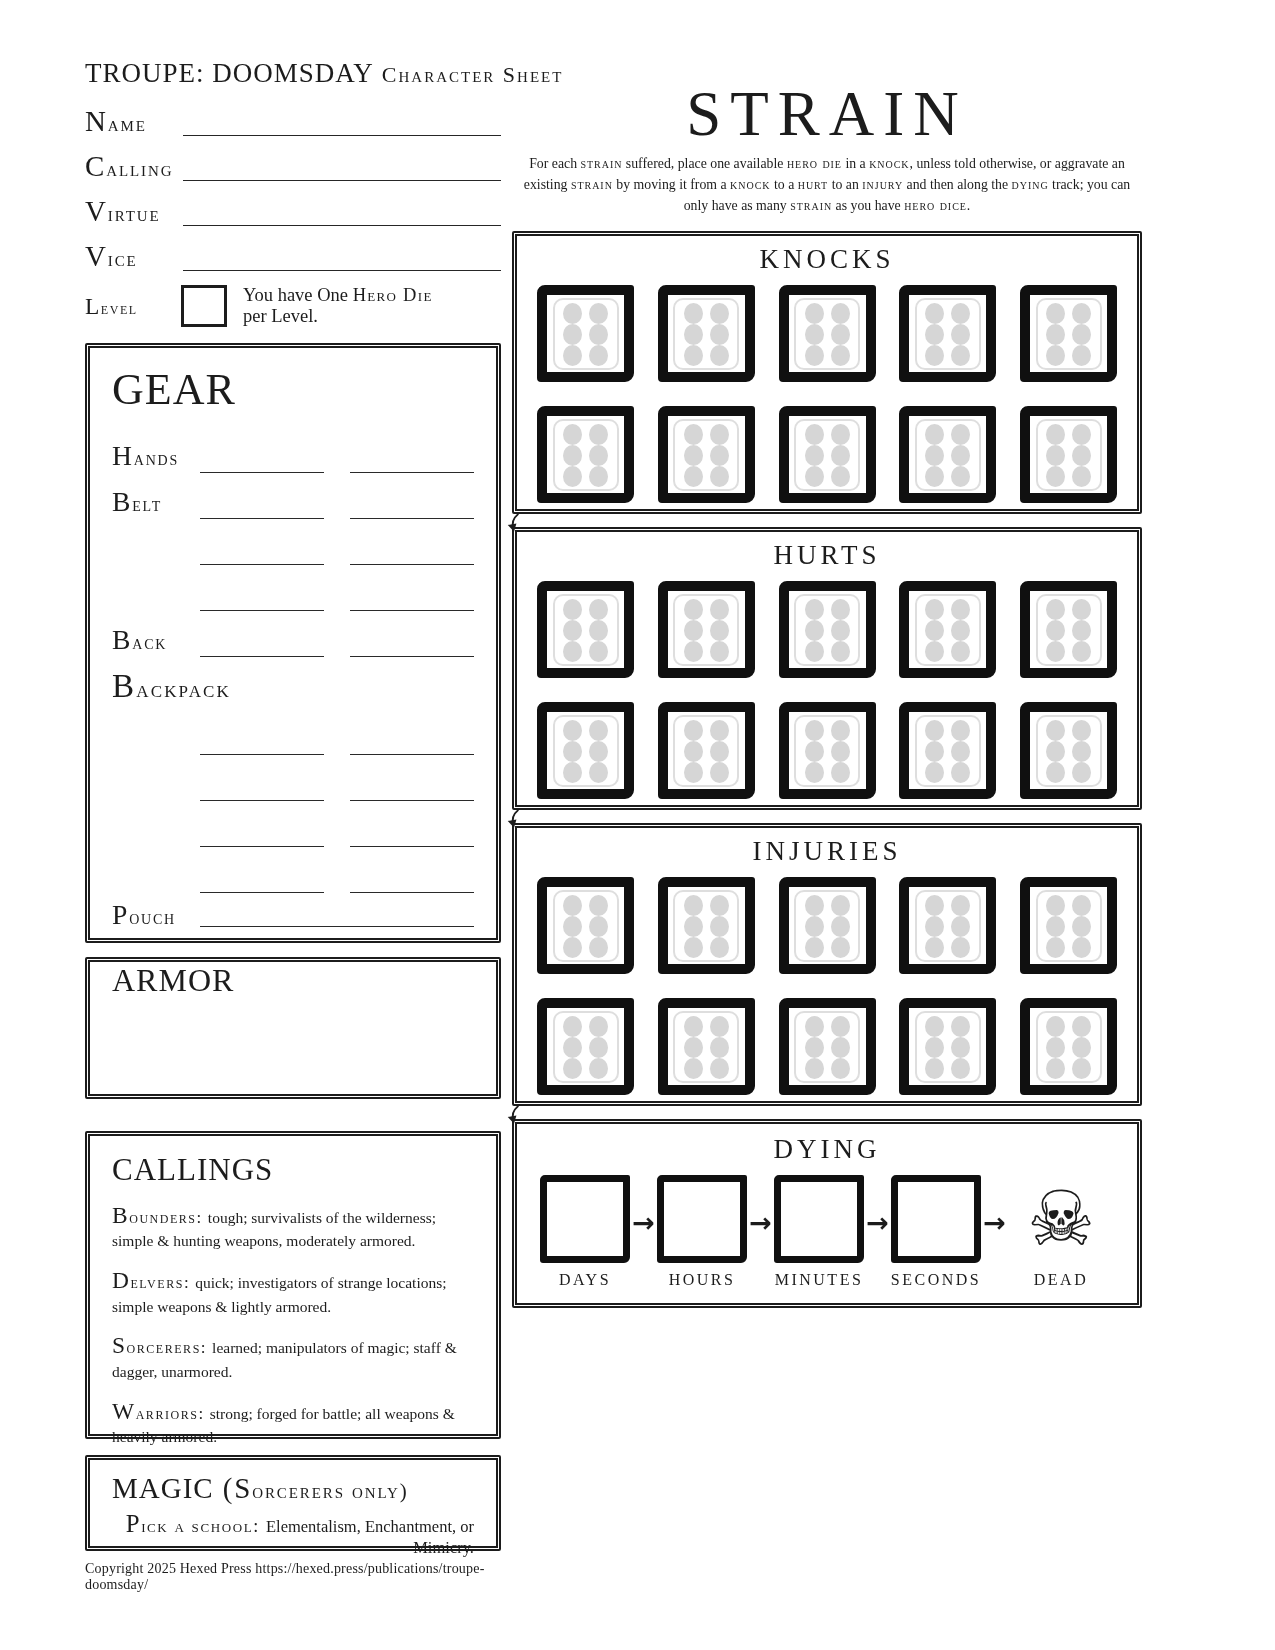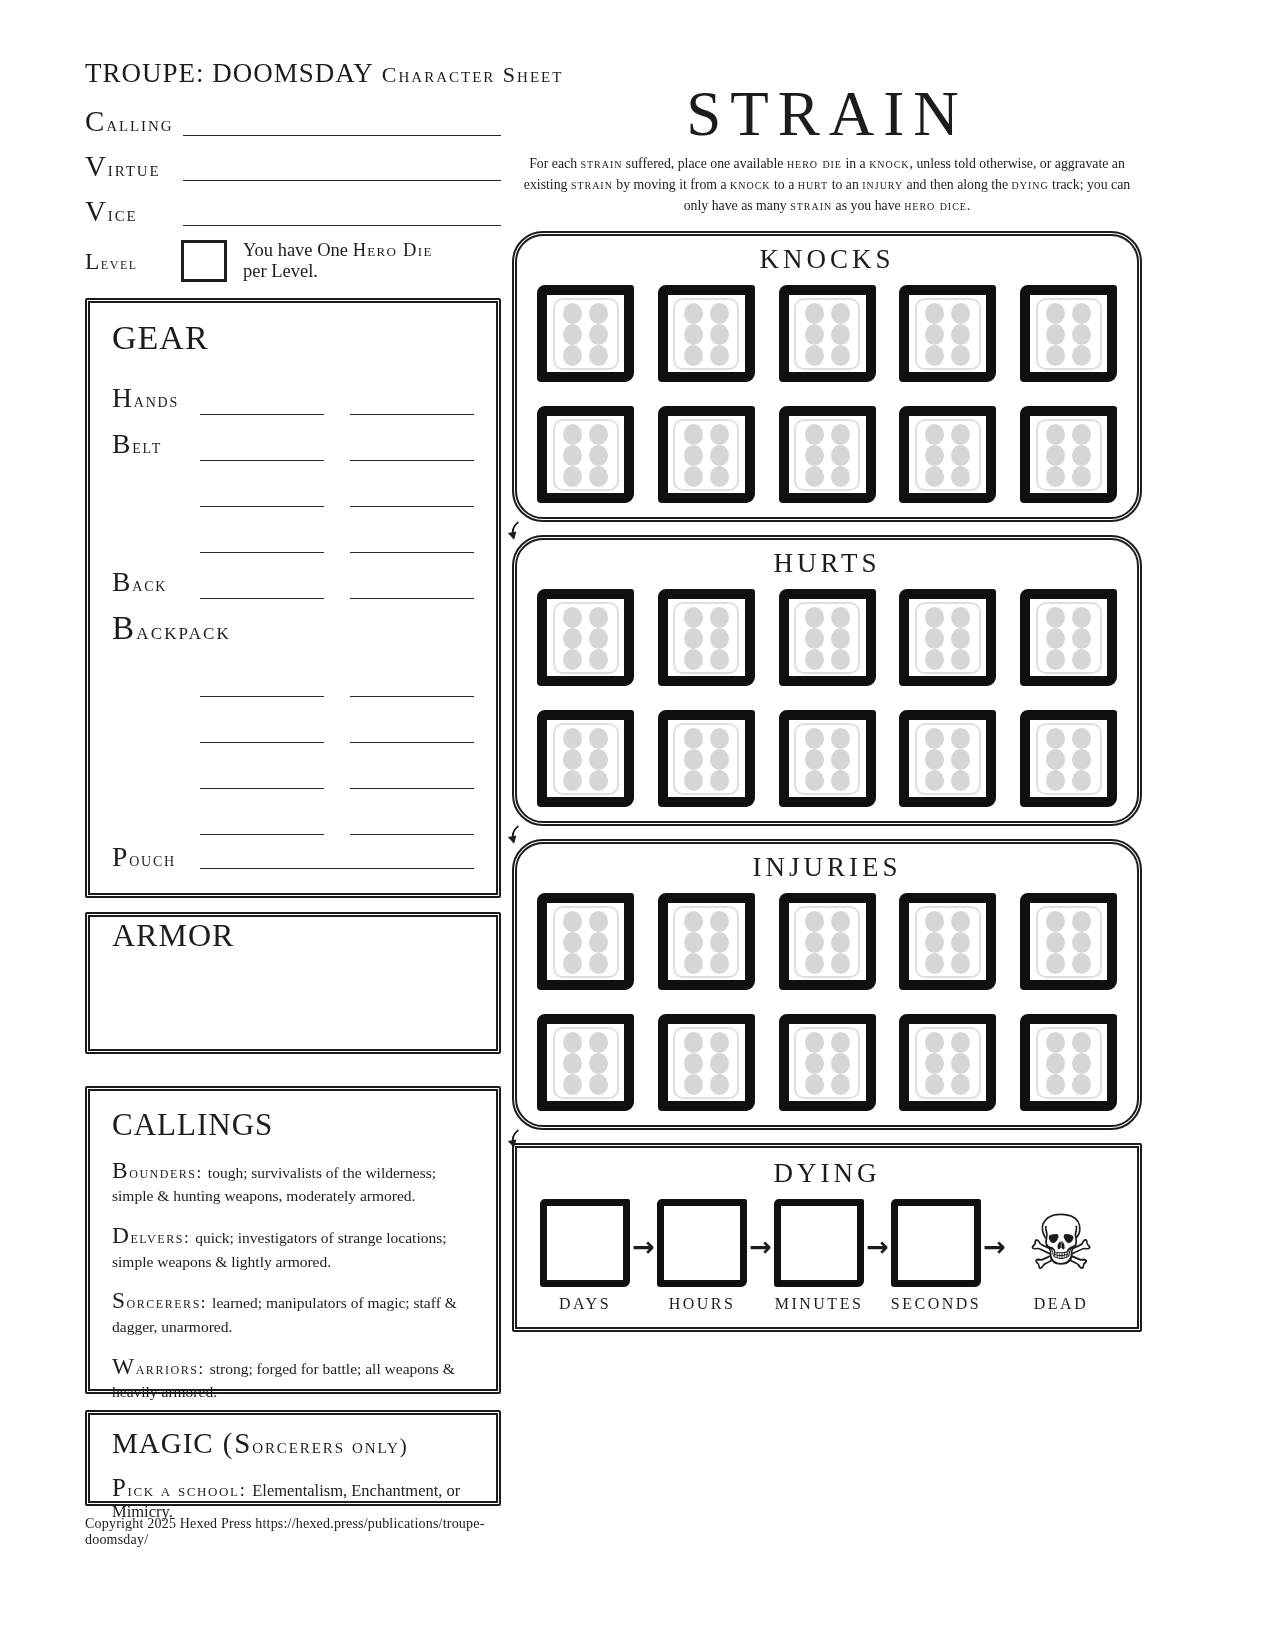--- a/index.html
+++ b/index.html
@@ -35,50 +35,50 @@
   .frow { display:flex; align-items:flex-end; height:31px; margin-bottom:14px; }
   .flabel { flex:0 0 98px; font-size:21px; line-height:1; }
   .fline  { flex:1; border-bottom:1.6px solid #262626; height:26px; font-size:16px; }
 
   .lrow  { display:flex; align-items:center; margin-top:4px; }
   .llabel{ flex:0 0 96px; font-size:17px; }
   .lbox  { width:46px; height:42px; border:3px solid var(--ink,#1c1c1c); background:#fff; }
   .lnote { width:212px; margin-left:16px; font-size:18.5px; line-height:1.13; }
 
   .gear-box { margin-top:16px; height:600px; padding:16px 22px 12px; }
-  .gear-box h2 { font-size:34px; font-weight:400; letter-spacing:1px; margin-bottom:12px; }
+  .gear-box h2 { font-size:44px; font-weight:400; letter-spacing:1px; margin-bottom:12px; }
   .grow  { display:flex; align-items:flex-end; height:46px; }
   .glabel{ flex:0 0 88px; font-size:20px; line-height:1; padding-bottom:3px; }
   .gline { flex:1; border-bottom:1.5px solid #2a2a2a; height:28px; }
   .gl2   { margin-left:26px; }
   .bp-head { text-align:center; font-size:24px; margin:10px 0 4px; }
   .prow  { display:flex; align-items:flex-start; height:48px; margin-top:6px; }
   .plabel{ flex:0 0 88px; font-size:20px; padding-bottom:3px; }
 
   .armor-box { margin-top:14px; height:142px; padding:0 22px; }
   .armor-box h2 { font-size:32px; font-weight:400; letter-spacing:1px; }
 
   .callings-box { margin-top:32px; height:308px; padding:16px 22px; }
   .callings-box h2 { font-size:31px; font-weight:400; letter-spacing:1px; margin-bottom:12px; }
   .calling { font-size:15.5px; line-height:1.34; margin-bottom:13px; }
   .cname { font-size:17px; margin-right:5px; }
 
   .magic-box { margin-top:16px; height:96px; padding:12px 22px; }
   .mhead { font-size:29px; font-weight:400; letter-spacing:1px; display:inline; }
   .msub  { font-size:21px; margin-left:9px; }
-  .school { margin-top:14px; font-size:16.5px; }
+  .school { margin-top:5px; font-size:16.5px;text-align:right; }
   .school .scb { font-size:18px; margin-right:6px; }
 
   .copyright { margin-top:10px; font-size:14px; letter-spacing:0.2px; }
 
   
   .strain-title { text-align:center; font-size:63px; font-weight:400; letter-spacing:9px; line-height:1.05; }
   .strain-desc  { font-size:13.8px; line-height:1.5; text-align:center; margin:7px auto 15px; }
 
-  .strain-box { margin-bottom:13px; padding:6px 12px 14px;border-radius:31px; }
+  .strain-box { margin-bottom:13px; padding:6px 12px 6px; }
   .strain-box h3, .dying-box h3 {
     text-align:center; font-weight:400; font-size:27px; letter-spacing:4px; margin:2px 0 10px;
   }
   .dice-grid {
     display:grid; grid-template-columns:repeat(5, 97px);
     justify-content:space-between; row-gap:24px; padding:0 8px;
   }
   .die-slot {
     width:97px; height:97px;
     border:10px solid #101010;
@@ -117,20 +117,24 @@
 
 <div class="page">
 
   <div class="col-left">
 
     <div class="sheet-title">
       <span class="t-main">TROUPE: DOOMSDAY</span><span class="t-sub sc">Character Sheet</span>
     </div>
 
     <div>
+      <div class="frow">
+        <span class="flabel scb">Name</span>
+        <span class="fline"></span>
+      </div>
       <div class="frow">
         <span class="flabel scb">Calling</span>
         <span class="fline"></span>
       </div>
       <div class="frow">
         <span class="flabel scb">Virtue</span>
         <span class="fline"></span>
       </div>
       <div class="frow">
         <span class="flabel scb">Vice</span>

